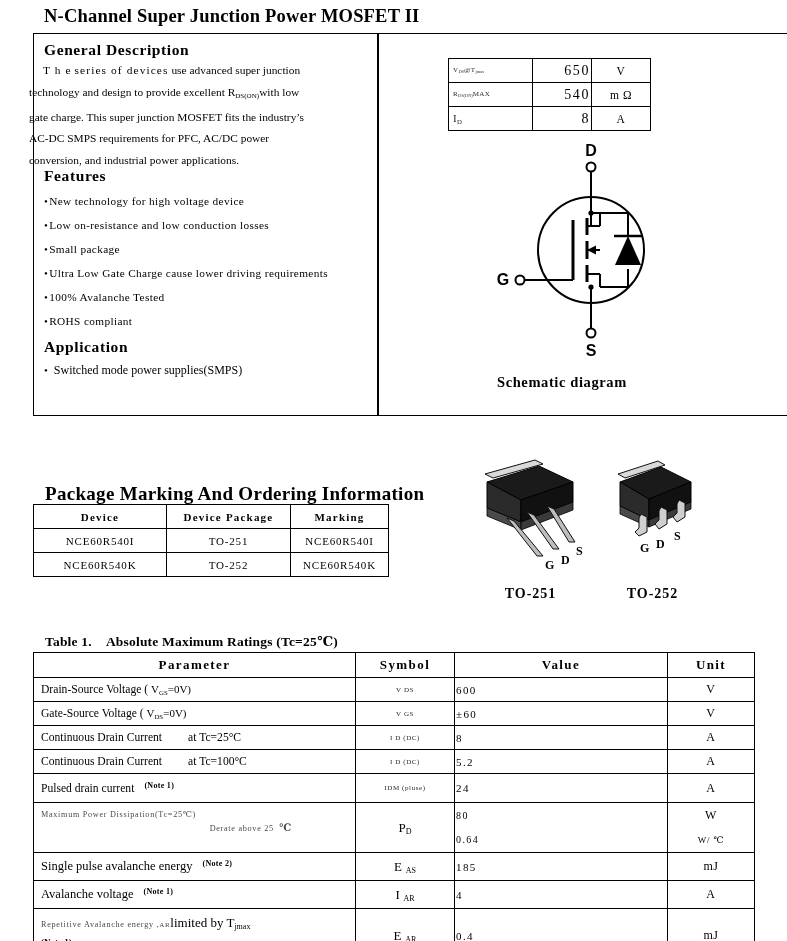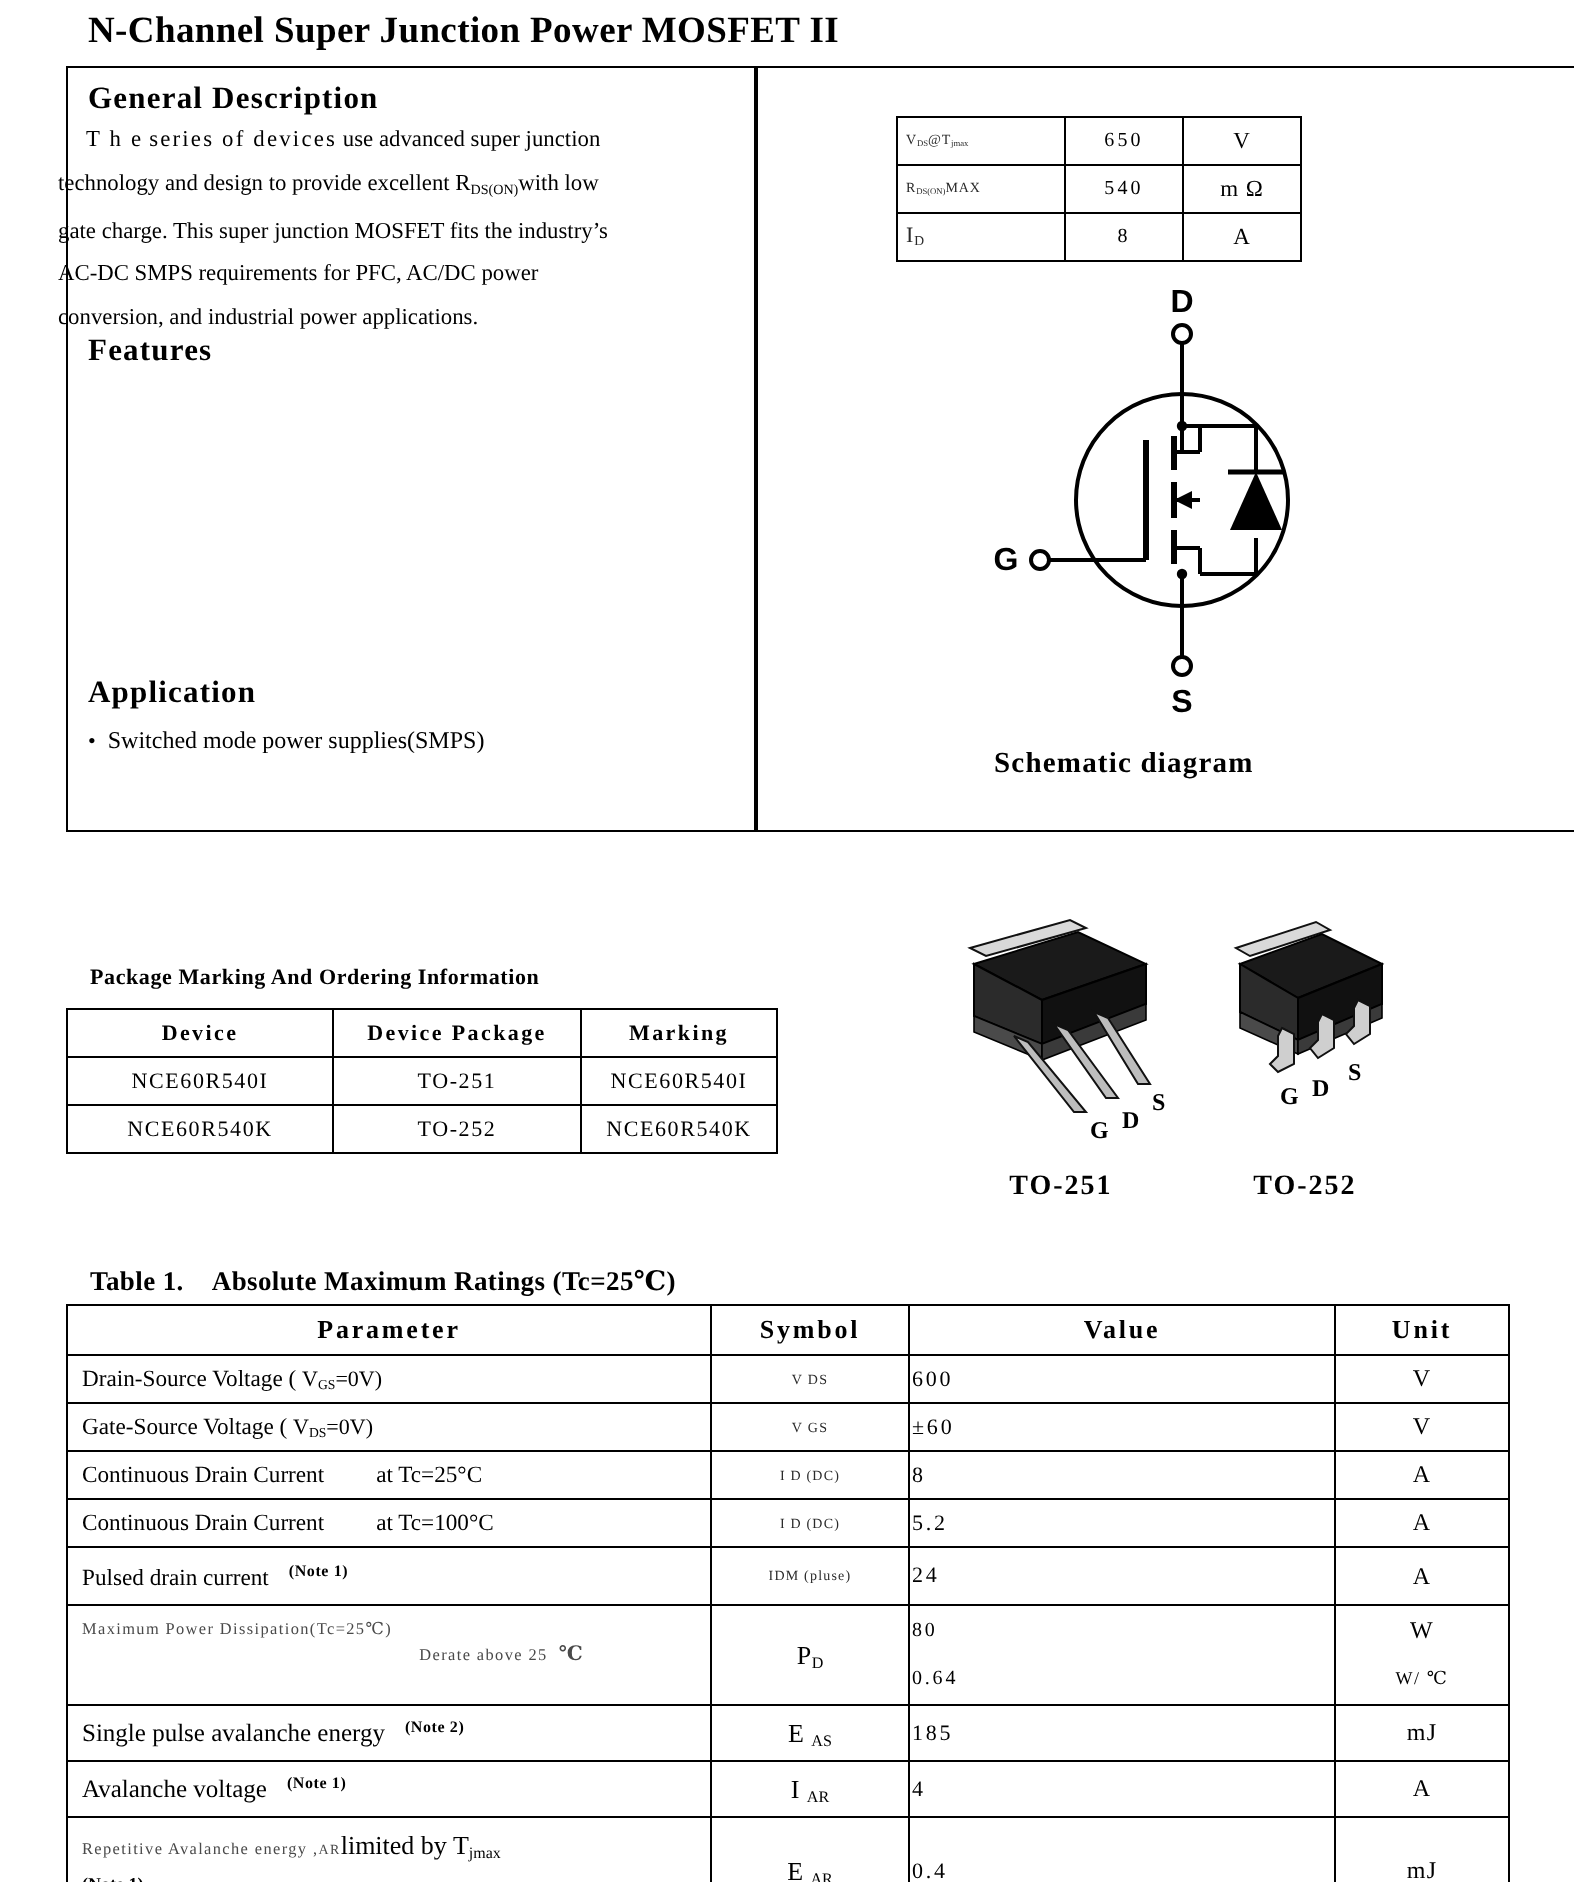--- a/index.html
+++ b/index.html
@@ -133,21 +133,21 @@
   }
   #quickspec td.lbl {
     width: 78px;
     font-size: 7px;
     letter-spacing: 0.4px;
     color: #2a2a2a;
     padding-left: 4px;
     text-align: left;
   }
   #quickspec td.lbl.big { font-size: 11px; }
-  #quickspec td.val { width: 56px; font-size: 10px; letter-spacing: 1.6px; }
+  #quickspec td.val { width: 56px; font-size: 14px; letter-spacing: 1.6px; text-align: right; }
   #quickspec td.unit { width: 56px; font-size: 11.5px; letter-spacing: 0.5px; }
 
   
   #schematic-svg {
     position: absolute;
     left: 495px;
     top: 140px;
   }
   #schematic-caption {
     position: absolute;
@@ -158,21 +158,21 @@
     font-size: 14.5px;
     font-weight: bold;
     letter-spacing: 0.6px;
   }
 
   
   #pkg-head {
     position: absolute;
     left: 45px;
     top: 483px;
-    font-size: 11px;
+    font-size: 19px;
     font-weight: bold;
     letter-spacing: 0.3px;
   }
   #pkg-table {
     position: absolute;
     left: 33px;
     top: 504px;
     width: 355px;
     border-collapse: collapse;
     table-layout: fixed;
@@ -310,20 +310,28 @@
     <span class="indent"></span><span class="sp">T h e</span>
     <span class="sp">series of devices</span>
     <span>use advanced super junction</span><br>
     <span>technology and design to provide excellent R</span><sub>DS(ON)</sub><span>with low</span><br>
     <span>gate charge. This super junction MOSFET fits the industry’s</span><br>
     <span>AC-DC SMPS requirements for PFC, AC/DC power</span><br>
     <span>conversion, and industrial power applications.</span>
   </div>
 
   <div id="features-head" class="sec-head">Features</div>
+  <ul id="features-list">
+    <li>New technology for high voltage device</li>
+    <li>Low on-resistance and low conduction losses</li>
+    <li>Small package</li>
+    <li>Ultra Low Gate Charge cause lower driving requirements</li>
+    <li>100% Avalanche Tested</li>
+    <li>ROHS compliant</li>
+  </ul>
 
   <div id="application-head" class="sec-head">Application</div>
   <ul id="application-list">
     <li>Switched mode power supplies(SMPS)</li>
   </ul>
 
   <table id="quickspec">
     <tbody>
       <tr>
         <td class="lbl"><span>V</span><sub>DS</sub><span>@T</span><sub>jmax</sub></td>

